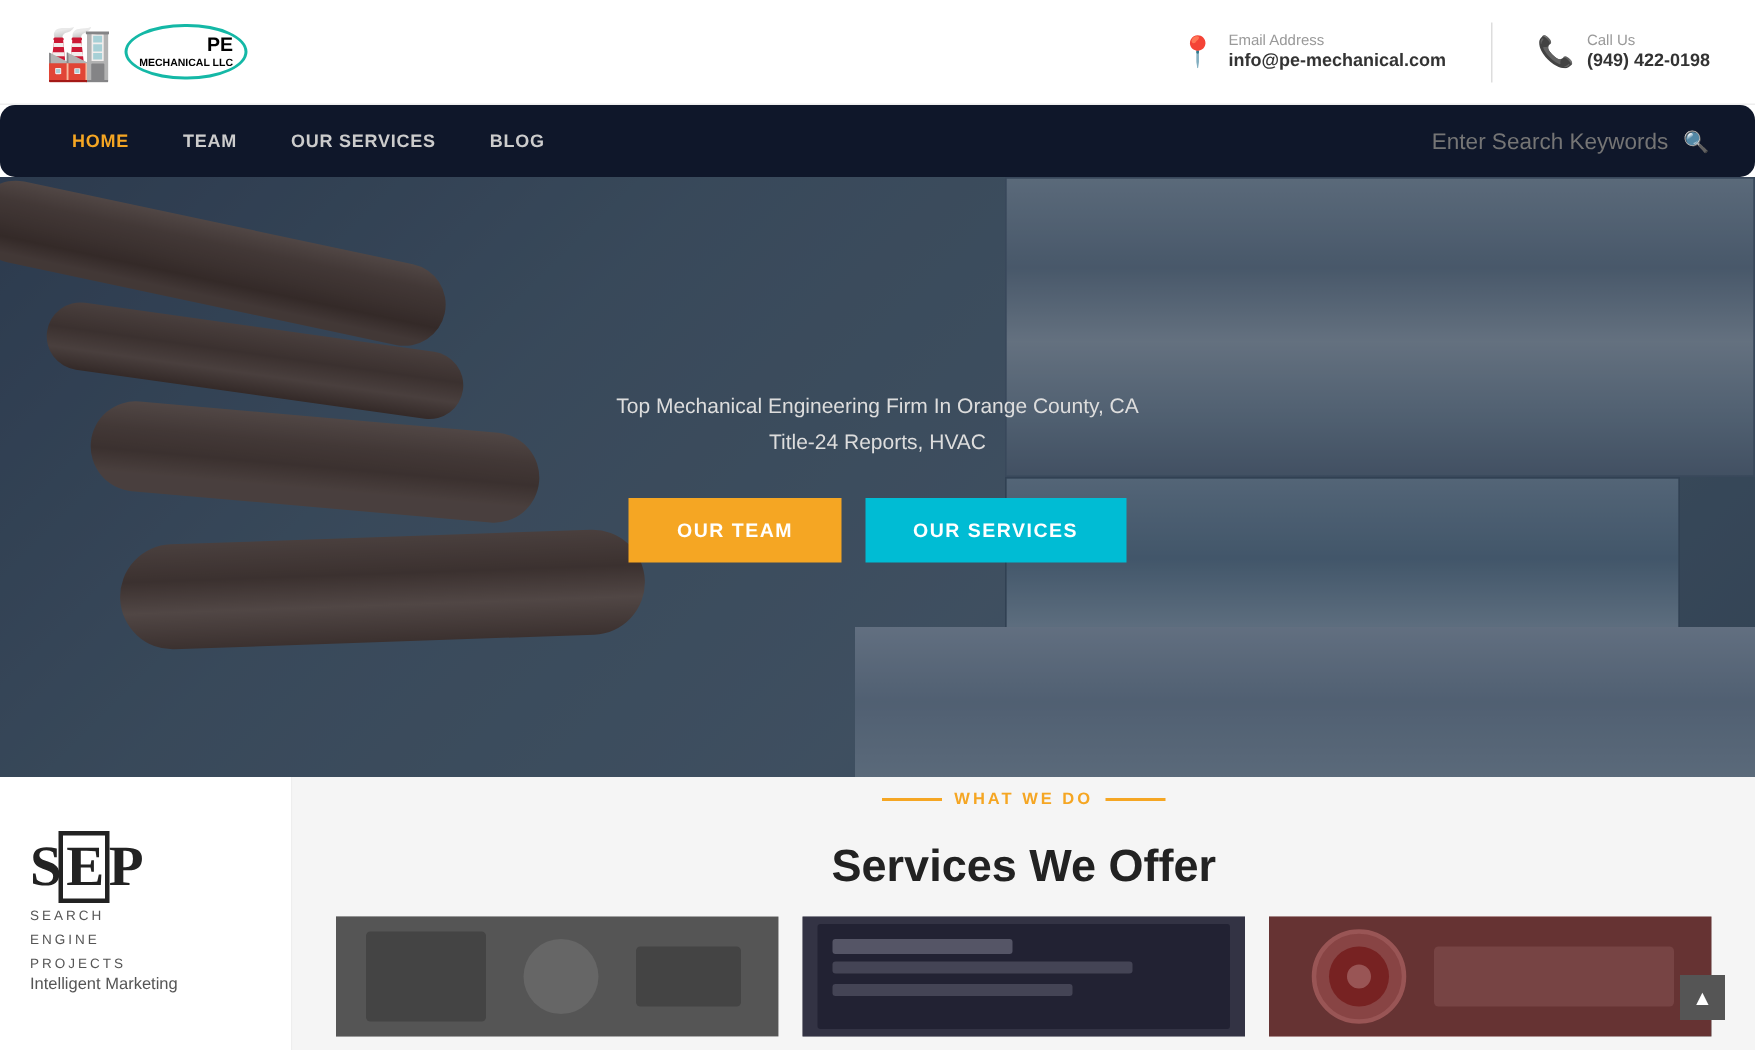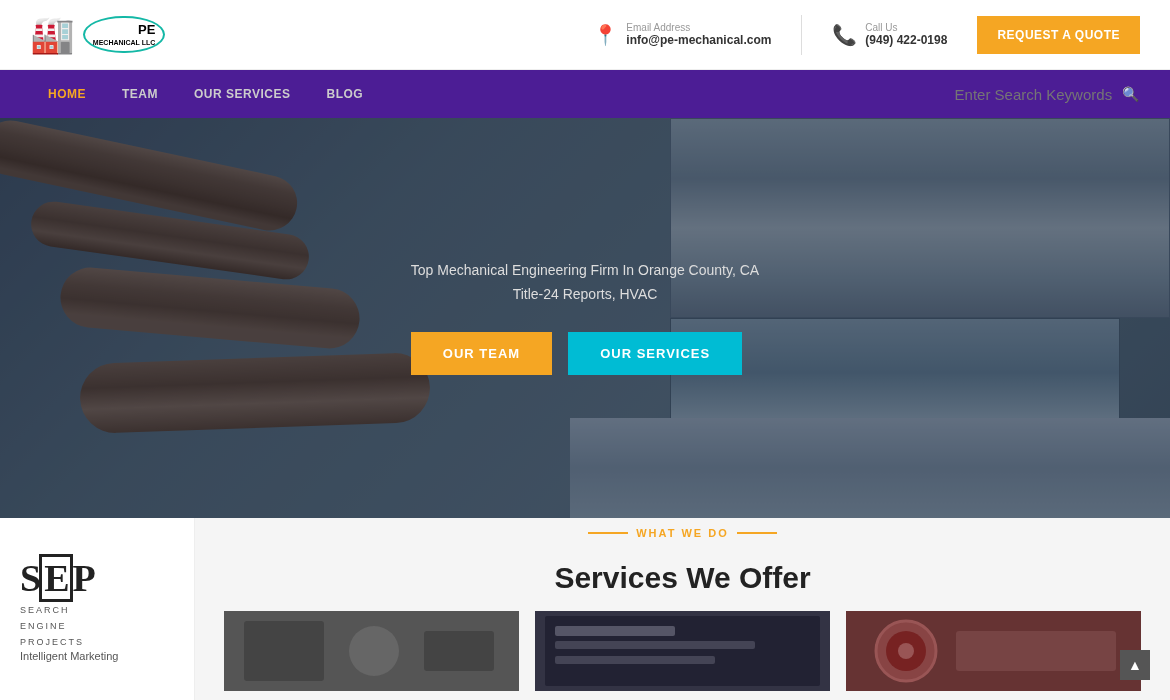--- a/index.html
+++ b/index.html
@@ -74,26 +74,27 @@
       border: none;
       padding: 12px 20px;
       font-size: 12px;
       font-weight: bold;
       cursor: pointer;
       letter-spacing: 0.5px;
     }
 
     
     .navbar {
-      background: #4c1d95;
+      background: #0f172a;
       display: flex;
       align-items: center;
       justify-content: space-between;
       padding: 0 30px;
       height: 48px;
+      border-radius: 10px;
     }
     .nav-links {
       display: flex;
       align-items: center;
       gap: 0;
     }
     .nav-item {
       color: #ccc;
       text-decoration: none;
       font-size: 12px;
@@ -170,21 +171,21 @@
       margin-bottom: 8px;
     }
     .hero-sub2 {
       font-size: 14px;
       color: #ddd;
       margin-bottom: 30px;
     }
     .hero-buttons {
       display: flex;
       gap: 16px;
-      justify-content: flex-start;
+      justify-content: center;
     }
     .btn-team {
       background: #f5a623;
       color: #fff;
       border: none;
       padding: 14px 32px;
       font-size: 13px;
       font-weight: bold;
       cursor: pointer;
       letter-spacing: 1px;
@@ -321,21 +322,20 @@
       </div>
     </div>
     <div class="divider-vert"></div>
     <div class="contact-item">
       <span class="contact-icon">📞</span>
       <div class="contact-details">
         <span class="contact-label">Call Us</span>
         <span class="contact-value">(949) 422-0198</span>
       </div>
     </div>
-    <button class="request-btn">REQUEST A QUOTE</button>
   </div>
 </div>
 
 <nav class="navbar">
   <div class="nav-links">
     <a class="nav-item active">HOME</a>
     <a class="nav-item">TEAM</a>
     <a class="nav-item">OUR SERVICES</a>
     <a class="nav-item">BLOG</a>
   </div>

